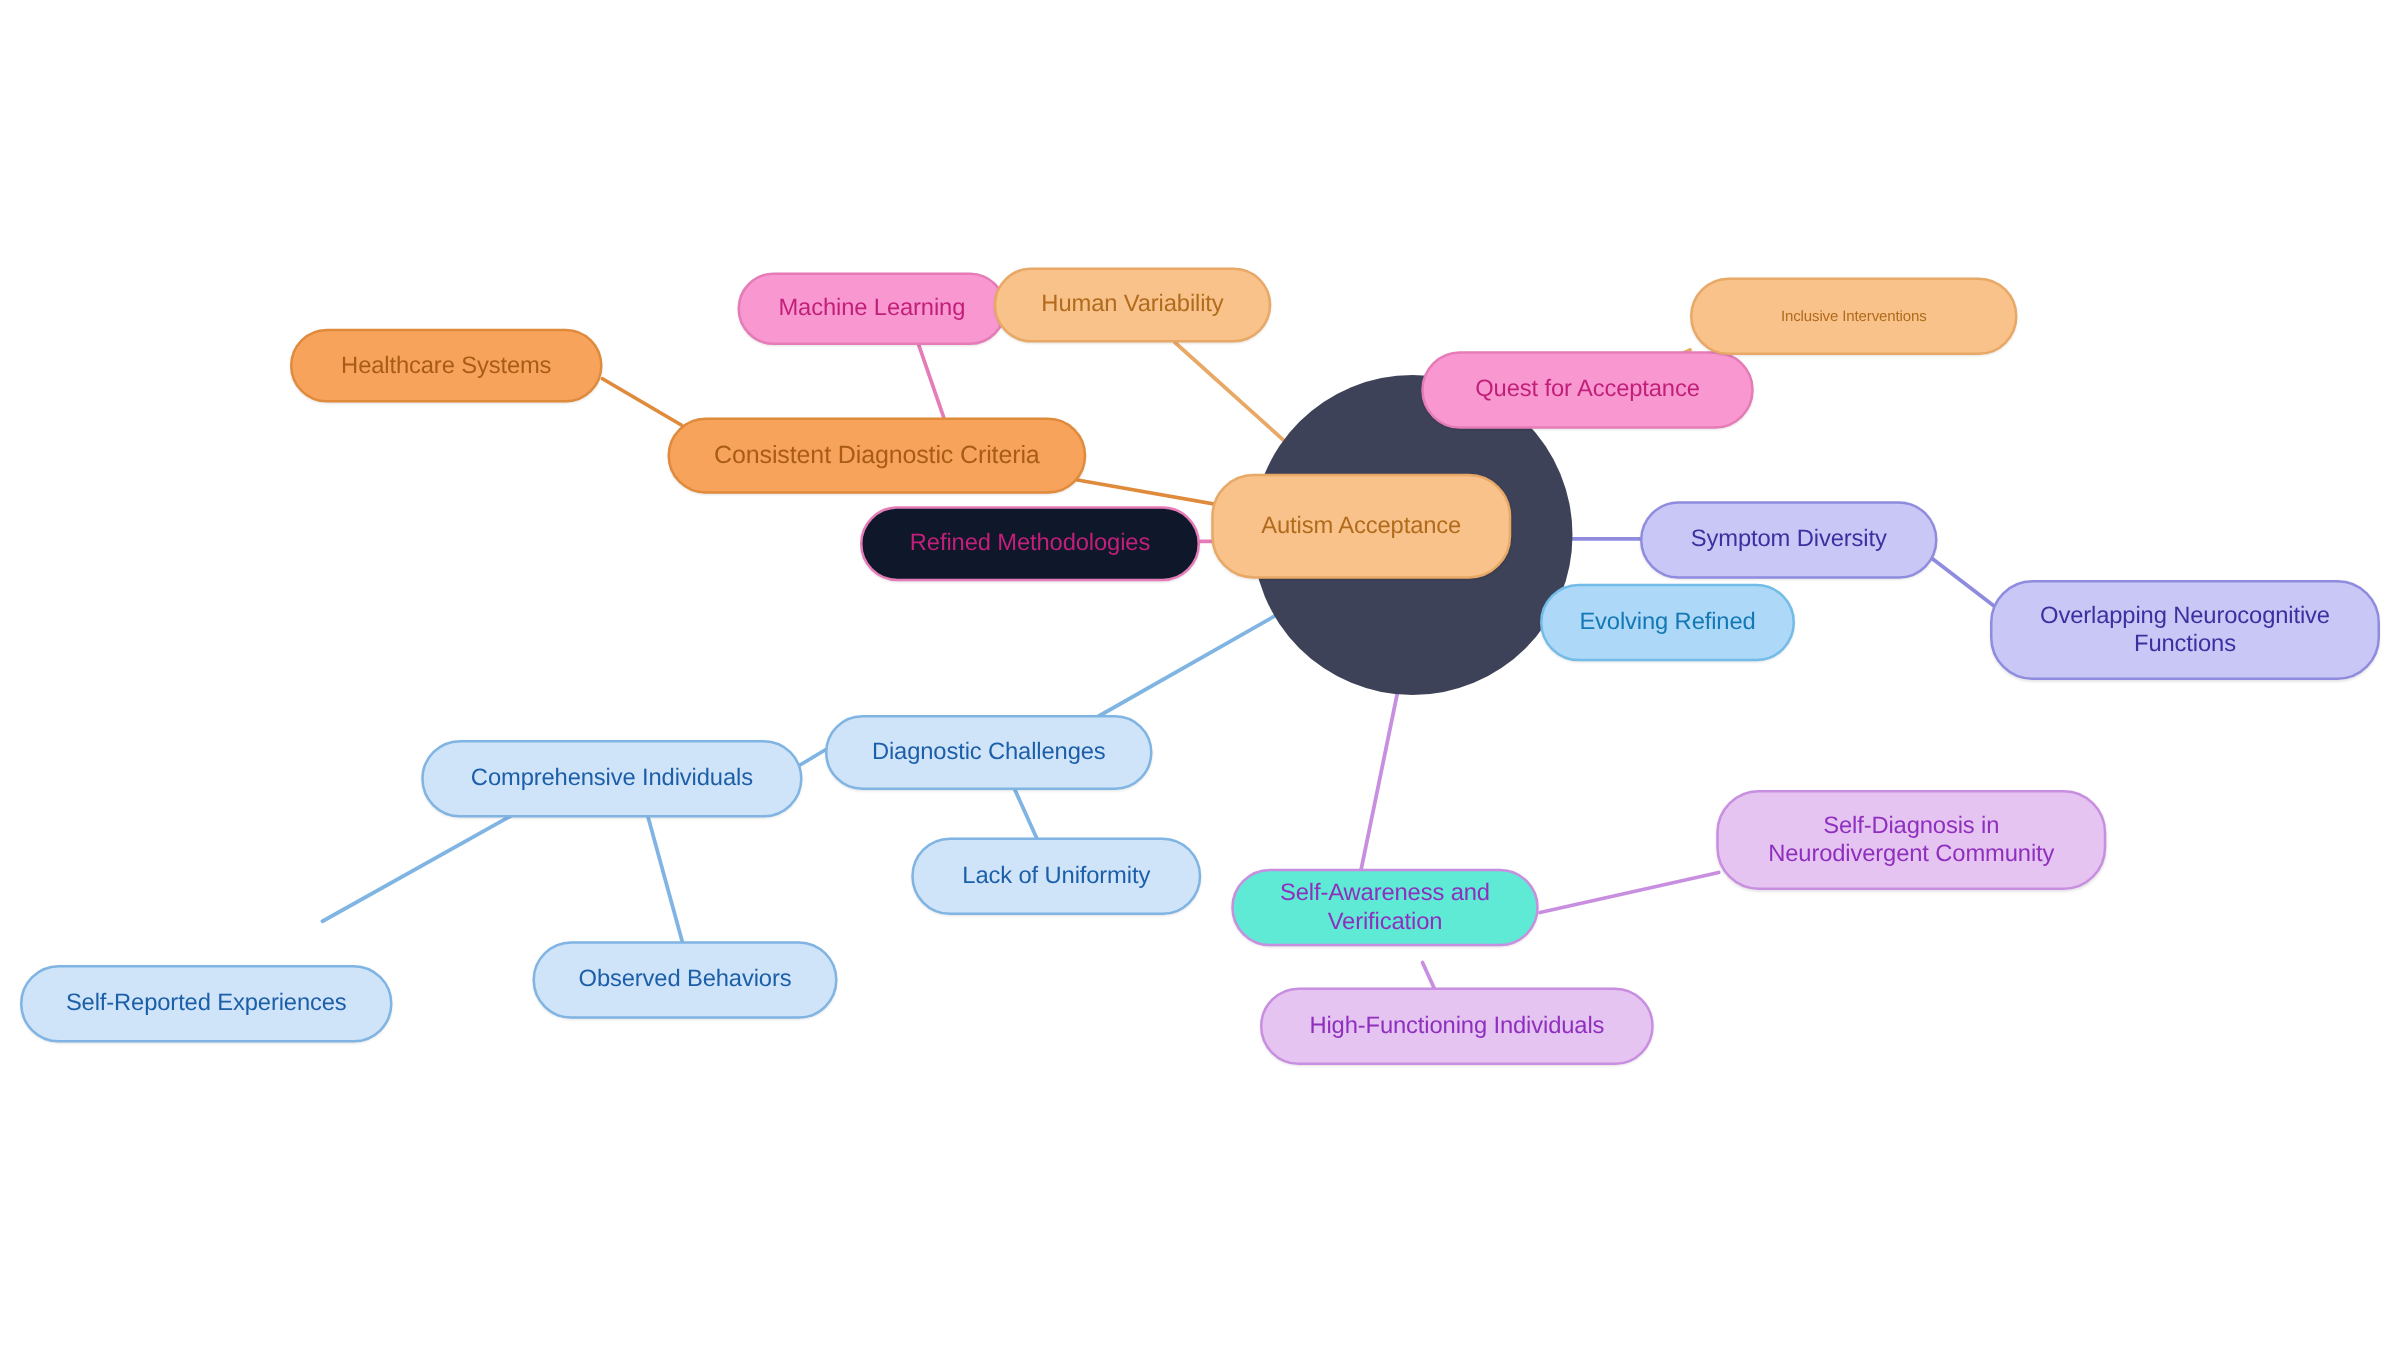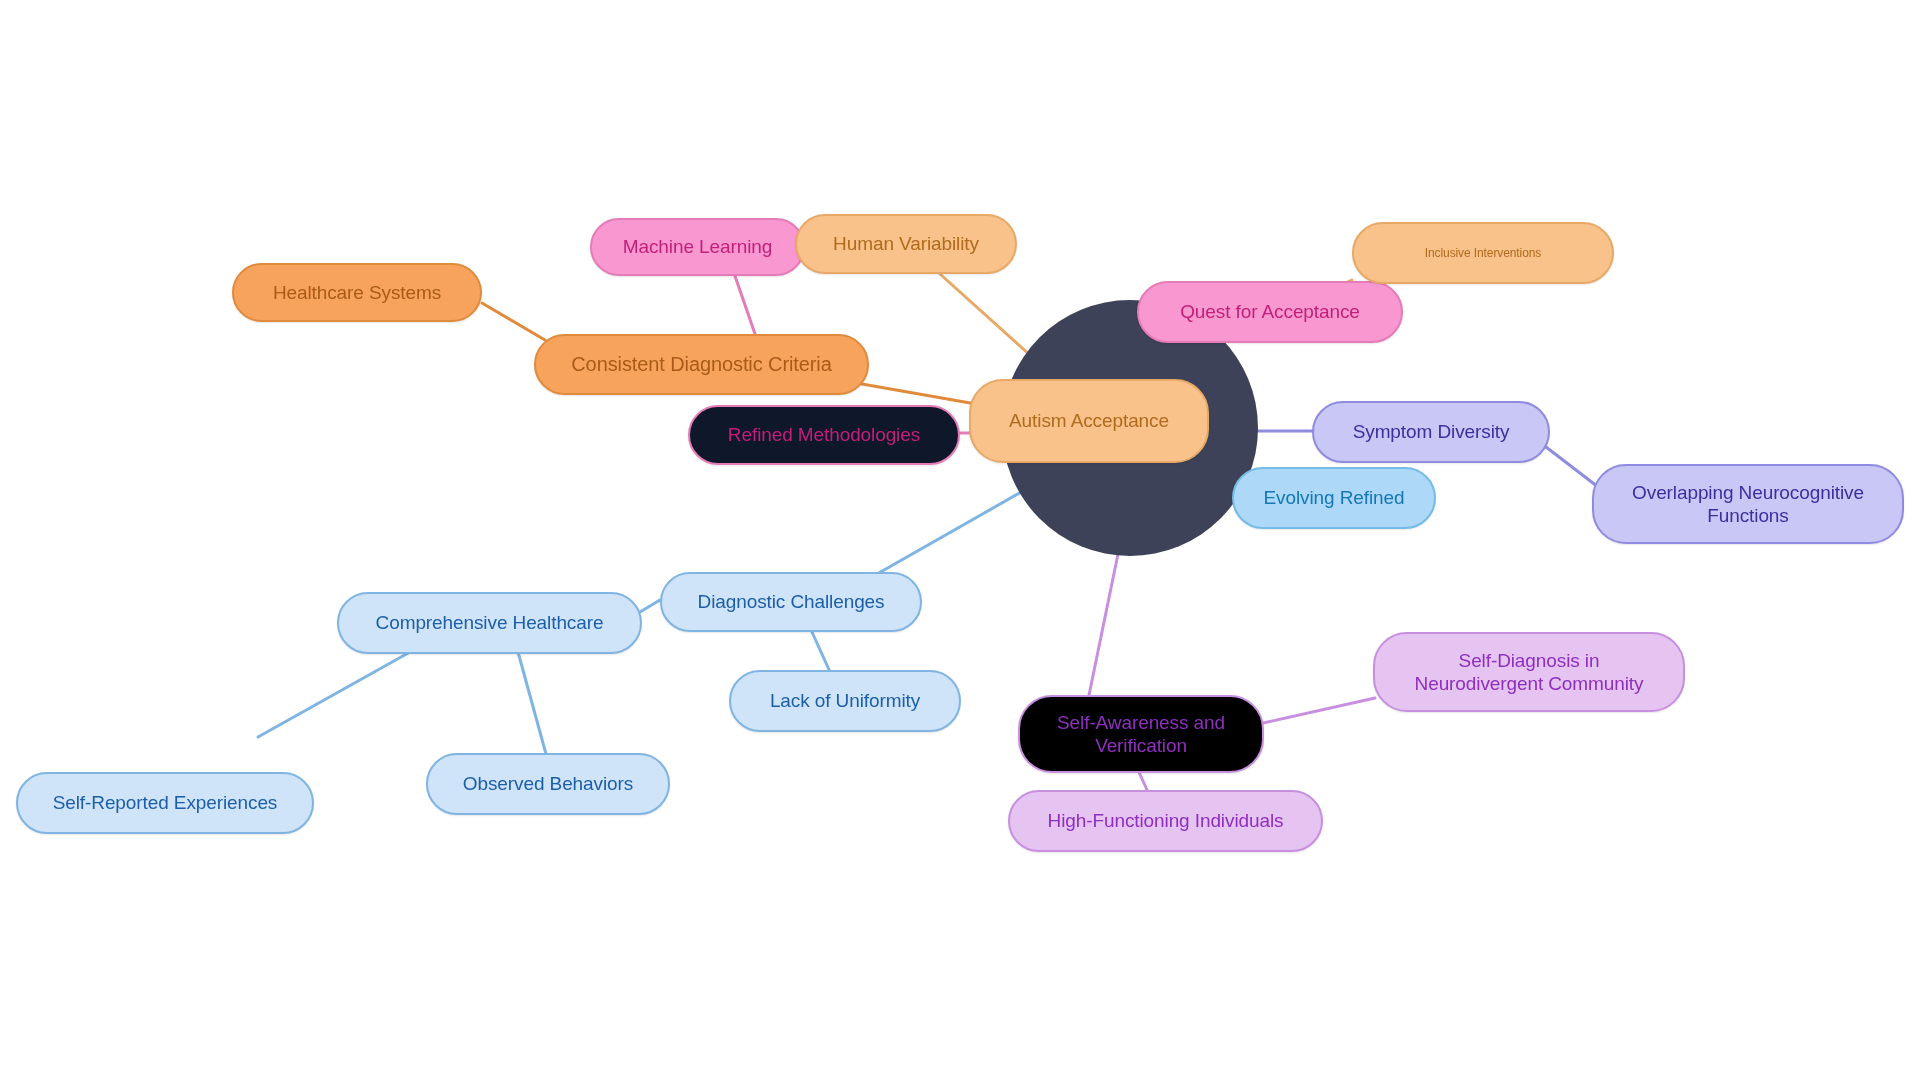--- a/index.html
+++ b/index.html
@@ -89,23 +89,23 @@
       <div class="node" style="left: 795px; top: 214px; width: 222px; height: 60px; background: rgb(249, 194, 138); border-color: rgb(232, 168, 102); color: rgb(176, 107, 28); font-size: 19px; border-radius: 30px;"><span>Human Variability</span></div>
       <div class="node" style="left: 688px; top: 405px; width: 272px; height: 60px; background: #0f172a; border-color: rgb(229, 124, 184); color: rgb(194, 31, 122); font-size: 19px; border-radius: 30px;"><span>Refined Methodologies</span></div>
       <div class="node" style="left: 969px; top: 379px; width: 240px; height: 84px; background: rgb(249, 194, 138); border-color: rgb(232, 168, 102); color: rgb(176, 107, 28); font-size: 19px; border-radius: 34px;"><span>Autism Acceptance</span></div>
       <div class="node" style="left: 1137px; top: 281px; width: 266px; height: 62px; background: rgb(249, 152, 208); border-color: rgb(229, 124, 184); color: rgb(194, 31, 122); font-size: 19px; border-radius: 31px;"><span>Quest for Acceptance</span></div>
       <div class="node" style="left: 1352px; top: 222px; width: 262px; height: 62px; background: rgb(249, 194, 138); border-color: rgb(232, 168, 102); color: rgb(176, 107, 28); font-size: 12px; border-radius: 31px;"><span>Inclusive Interventions</span></div>
       <div class="node" style="left: 1312px; top: 401px; width: 238px; height: 62px; background: rgb(201, 199, 245); border-color: rgb(143, 140, 224); color: rgb(60, 47, 160); font-size: 19px; border-radius: 31px; align-items: center;"><span>Symptom Diversity</span></div>
       <div class="node" style="left: 1592px; top: 464px; width: 312px; height: 80px; background: rgb(201, 199, 245); border-color: rgb(143, 140, 224); color: rgb(60, 47, 160); font-size: 19px; border-radius: 34px;"><span>Overlapping Neurocognitive
 Functions</span></div>
       <div class="node" style="left: 1232px; top: 467px; width: 204px; height: 62px; background: rgb(173, 216, 247); border-color: rgb(116, 188, 232); color: rgb(20, 120, 181); font-size: 19px; border-radius: 31px;"><span>Evolving Refined</span></div>
       <div class="node" style="left: 660px; top: 572px; width: 262px; height: 60px; background: rgb(207, 228, 249); border-color: rgb(127, 180, 227); color: rgb(28, 95, 168); font-size: 19px; border-radius: 30px;"><span>Diagnostic Challenges</span></div>
-      <div class="node" style="left: 337px; top: 592px; width: 305px; height: 62px; background: rgb(207, 228, 249); border-color: rgb(127, 180, 227); color: rgb(28, 95, 168); font-size: 19px; border-radius: 31px;"><span>Comprehensive Healthcare</span></div>
+      <div class="node" style="left: 337px; top: 592px; width: 305px; height: 62px; background: rgb(207, 228, 249); border-color: rgb(127, 180, 227); color: rgb(28, 95, 168); font-size: 19px; border-radius: 31px;"><span>Comprehensive Individuals</span></div>
       <div class="node" style="left: 729px; top: 670px; width: 232px; height: 62px; background: rgb(207, 228, 249); border-color: rgb(127, 180, 227); color: rgb(28, 95, 168); font-size: 19px; border-radius: 31px;"><span>Lack of Uniformity</span></div>
       <div class="node" style="left: 16px; top: 734px; width: 298px; height: 62px; background: rgb(207, 228, 249); border-color: rgb(127, 180, 227); color: rgb(28, 95, 168); font-size: 19px; border-radius: 31px; margin-top: 38px;"><span>Self-Reported Experiences</span></div>
       <div class="node" style="left: 426px; top: 753px; width: 244px; height: 62px; background: rgb(207, 228, 249); border-color: rgb(127, 180, 227); color: rgb(28, 95, 168); font-size: 19px; border-radius: 31px;"><span>Observed Behaviors</span></div>
-      <div class="node" style="left: 1018px; top: 695px; width: 246px; height: 78px; background: #000000; border-color: rgb(200, 143, 224); color: rgb(142, 47, 190); font-size: 19px; border-radius: 34px;"><span>Self-Awareness and
+      <div class="node" style="left: 985px; top: 695px; width: 246px; height: 62px; background: #5eead4; border-color: rgb(200, 143, 224); color: rgb(142, 47, 190); font-size: 19px; border-radius: 34px;"><span>Self-Awareness and
 Verification</span></div>
       <div class="node" style="left: 1008px; top: 790px; width: 315px; height: 62px; background: rgb(230, 196, 242); border-color: rgb(200, 143, 224); color: rgb(142, 47, 190); font-size: 19px; border-radius: 31px;"><span>High-Functioning Individuals</span></div>
       <div class="node" style="left: 1373px; top: 632px; width: 312px; height: 80px; background: rgb(230, 196, 242); border-color: rgb(200, 143, 224); color: rgb(142, 47, 190); font-size: 19px; border-radius: 34px;"><span>Self-Diagnosis in
 Neurodivergent Community</span></div>
     </div>
 </div>
 
 </body></html>

